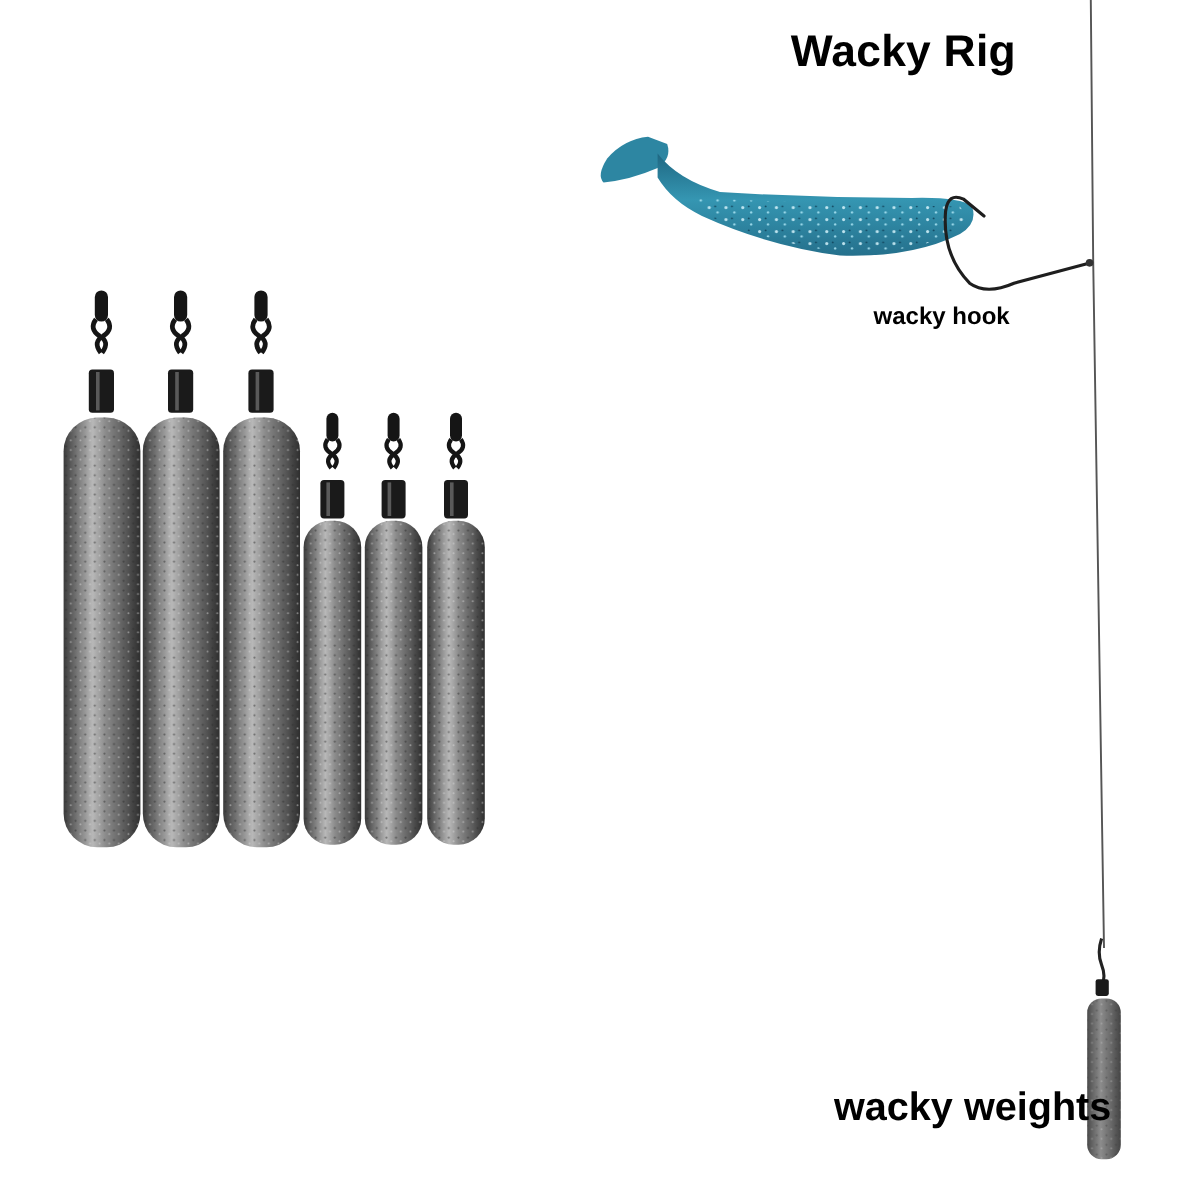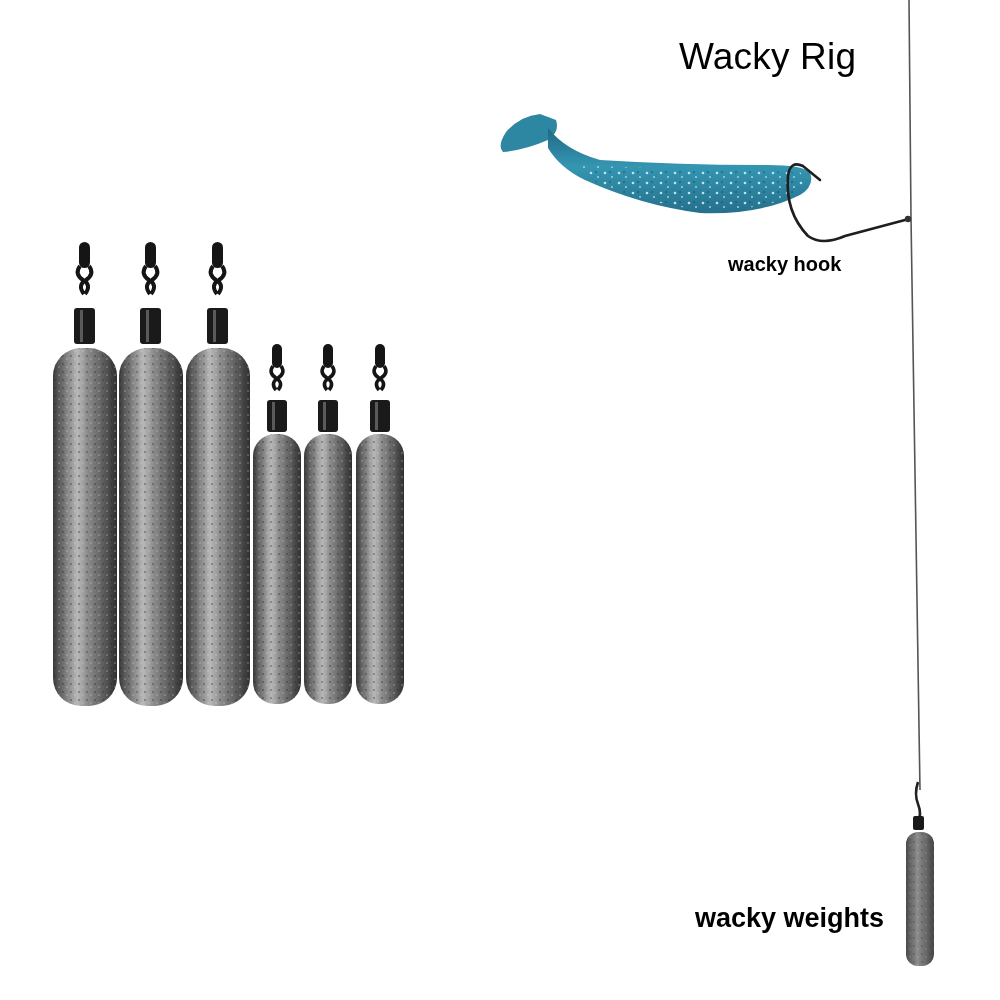--- a/index.html
+++ b/index.html
@@ -1,22 +1,22 @@
 <!DOCTYPE html>
 <html><head>
 <meta charset="utf-8">
 <style>
   html, body { margin: 0; padding: 0; background: #ffffff; }
   body { width: 1000px; height: 1000px; position: relative; overflow: hidden;
          font-family: "Liberation Sans", "DejaVu Sans", sans-serif; }
   .canvas { position: absolute; left: 0; top: 0; width: 1000px; height: 1000px; }
   .label { position: absolute; color: #000; white-space: nowrap; line-height: 1; }
-  .title { left: 659px; top: 38px; font-size: 37px; font-weight: normal; letter-spacing: 0.2px; margin-left: 20px; }
+  .title { left: 659px; top: 24px; font-size: 37px; font-weight: bold; letter-spacing: 0.2px; }
   .hook-label { left: 728px; top: 254px; font-size: 20px; font-weight: bold; }
-  .weights-label { left: 695px; top: 905px; font-size: 27px; font-weight: bold; }
+  .weights-label { left: 695px; top: 905px; font-size: 33px; font-weight: bold; }
 </style>
 </head>
 <body>
 
 <div class="canvas">
   <svg width="1000" height="1000" viewBox="0 0 1000 1000" xmlns="http://www.w3.org/2000/svg">
     <defs>
       <linearGradient id="metal" x1="0" y1="0" x2="1" y2="0">
         <stop offset="0" stop-color="#3a3a3a"></stop>
         <stop offset="0.18" stop-color="#777"></stop>

